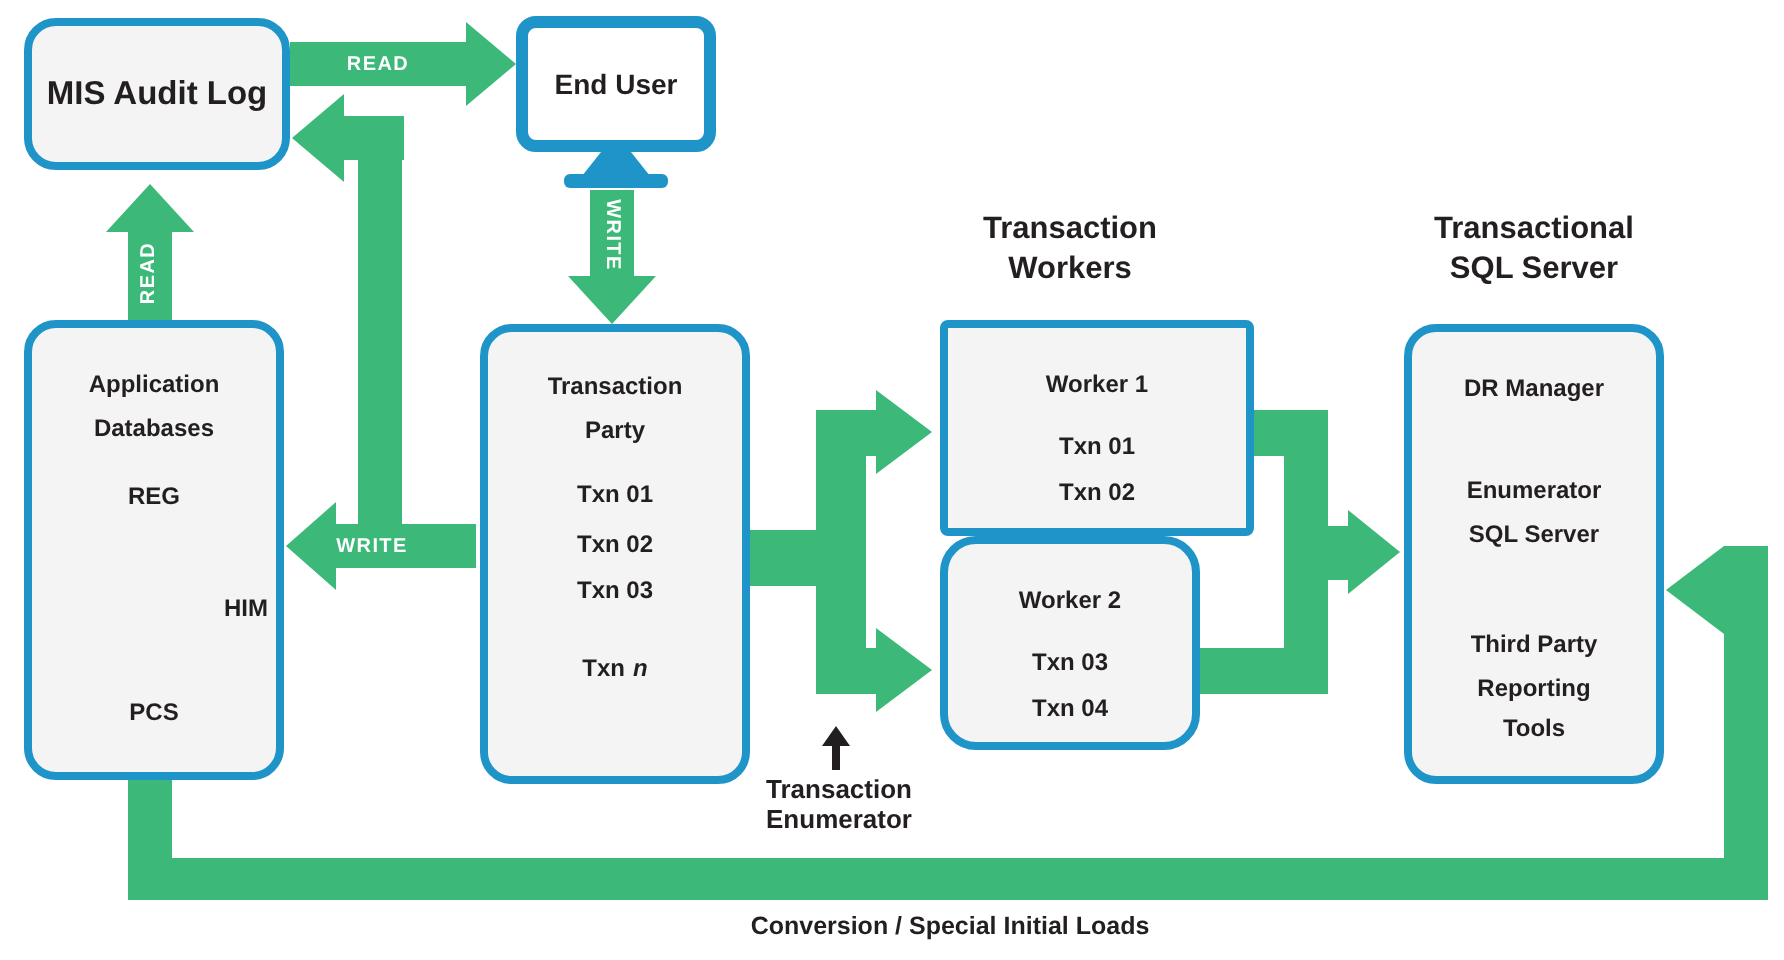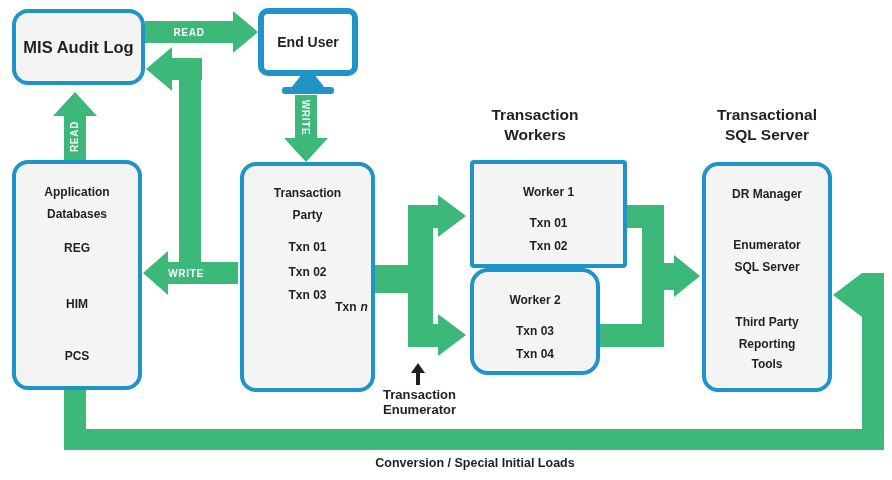--- a/index.html
+++ b/index.html
@@ -86,31 +86,31 @@
   <div style="position:absolute; left:258px; top:8px; width:100px; height:68px; background:#fff; border:6px solid #1e94c8; border-radius:10px; box-sizing:border-box; display:flex; align-items:center; justify-content:center;">
     <span style="font-weight:700; font-size:14px;">End User</span>
   </div>
   <div style="position:absolute; left:291px; top:76px; width:34px; height:12px; background:#1e94c8; clip-path:polygon(28% 0, 72% 0, 100% 100%, 0 100%);"></div>
   <div style="position:absolute; left:282px; top:87px; width:52px; height:7px; background:#1e94c8; border-radius:3px;"></div>
 
   <div class="box" style="left:12px; top:160px; width:130px; height:230px;">
     <div class="bline" style="top:18px;">Application</div>
     <div class="bline" style="top:40px;">Databases</div>
     <div class="bline" style="top:74px;">REG</div>
-    <div class="bline" style="top:130px;">HIM</div>
+    <div class="bline" style="top:130px;margin-left:46px;">HIM</div>
     <div class="bline" style="top:182px;">PCS</div>
   </div>
 
   <div class="box" style="left:240px; top:162px; width:135px; height:230px;">
     <div class="bline" style="top:17px;">Transaction</div>
     <div class="bline" style="top:39px;">Party</div>
     <div class="bline" style="top:71px;">Txn 01</div>
     <div class="bline" style="top:96px;">Txn 02</div>
     <div class="bline" style="top:119px;">Txn 03</div>
-    <div class="bline" style="top:131px;padding-left:44px;">
+    <div class="bline" style="top:158px;">
       <span>Txn</span><span class="italic">n</span>
     </div>
   </div>
 
   <div class="hdr" style="left:468px; top:105px; width:134px;">
     <div>Transaction</div>
     <div>Workers</div>
   </div>
 
   <div class="box" style="left:470px; top:160px; width:157px; height:108px; border-radius:4px;">

